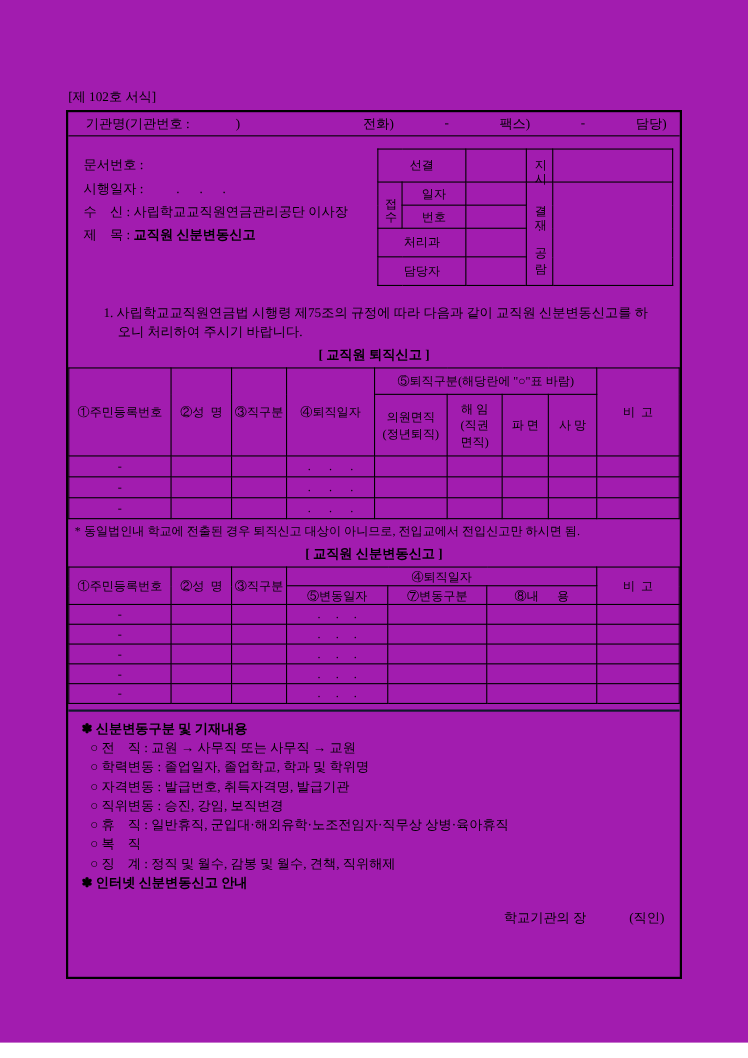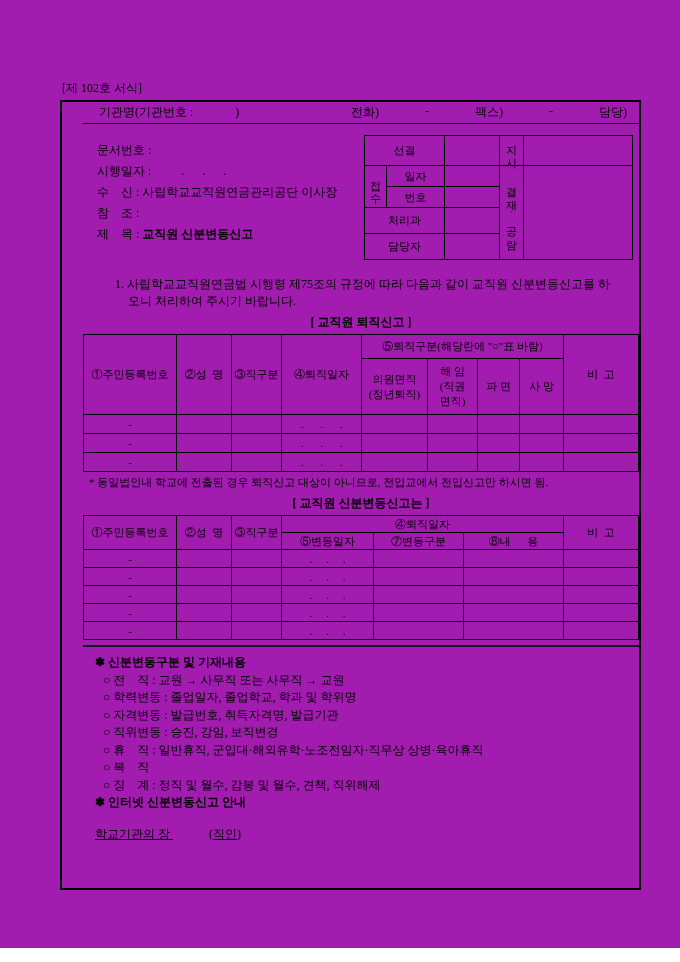--- a/index.html
+++ b/index.html
@@ -7,21 +7,21 @@
     position:relative; width:680px; height:948px; background:#a21caf;
     font-family:"Liberation Serif","DejaVu Serif",serif; color:#000;
   }
   .pre { white-space:pre; }
   .bold { font-weight:bold; }
 
   .form-no { position:absolute; left:62px; top:80px; font-size:12px; }
 
   .box {
     position:absolute; left:60px; top:100px; width:556px; height:786px;
-    border:2px solid #000; overflow:hidden; font-size:12px;padding-left:21px;
+    border:2px solid #000; overflow:hidden; font-size:12px;
   }
 
   
   .top-row {
     display:flex; align-items:center; height:21px;
     border-bottom:1px solid #000; padding:0 12px 0 16px; font-size:12px;
   }
   .top-row .org { flex:0 0 252px; }
   .hdr-rest { flex:1; display:flex; justify-content:space-between; }
 
@@ -58,21 +58,21 @@
   .footnote { font-size:11px; padding:3px 4px 2px 6px; }
 
   .notes {
     border-top:2px solid #0f172a; margin-top:5px;
     padding:7px 14px 0 12px; font-size:12px; line-height:17.5px;
   }
   .notes-title { font-weight:bold; }
   .note-item { margin-left:8px; }
   .note-wrap { margin-left:8px; padding-left:12px; text-indent:-12px; white-space:normal; }
 
-  .signature { text-align:left; margin-top:14px; font-size:12px;text-decoration:underline; }
+  .signature { text-align:right; margin-top:14px; font-size:12px; }
   .signature .seal { margin-left:36px; }
 </style>
 </head>
 <body>
 
 <div class="page">
 
   <div class="form-no">[제 102호 서식]</div>
 
   <div class="box">
@@ -86,21 +86,20 @@
         <span>-</span>
         <span>담당)</span>
       </span>
     </div>
 
     <div class="info">
       <div class="info-left">
         <div class="pre">문서번호 :</div>
         <div class="pre">시행일자 :          .      .      .</div>
         <div class="pre">수    신 : 사립학교교직원연금관리공단 이사장</div>
-        <div class="pre">참    조 :</div>
         <div class="pre"><span>제    목 : </span><span class="bold">교직원 신분변동신고</span></div>
       </div>
 
       <table class="approval">
         <colgroup>
           <col style="width:22px">
             <col style="width:58px">
             <col style="width:55px">
             <col style="width:24px">
             <col style="width:109px">
@@ -203,21 +202,21 @@
         <td></td>
         <td></td>
         <td></td>
         <td></td>
       </tr>
     </tbody>
       </table>
 
     <div class="footnote">* 동일법인내 학교에 전출된 경우 퇴직신고 대상이 아니므로, 전입교에서 전입신고만 하시면 됨.</div>
 
-    <div class="tbl-title">[ 교직원 신분변동신고는 ]</div>
+    <div class="tbl-title">[ 교직원 신분변동신고 ]</div>
     <table class="dtable t2">
       <colgroup>
         <col style="width:93px">
           <col style="width:55px">
           <col style="width:50px">
           <col style="width:92px">
         <col style="width:90px">
           <col style="width:100px">
           <col>
       </colgroup>

